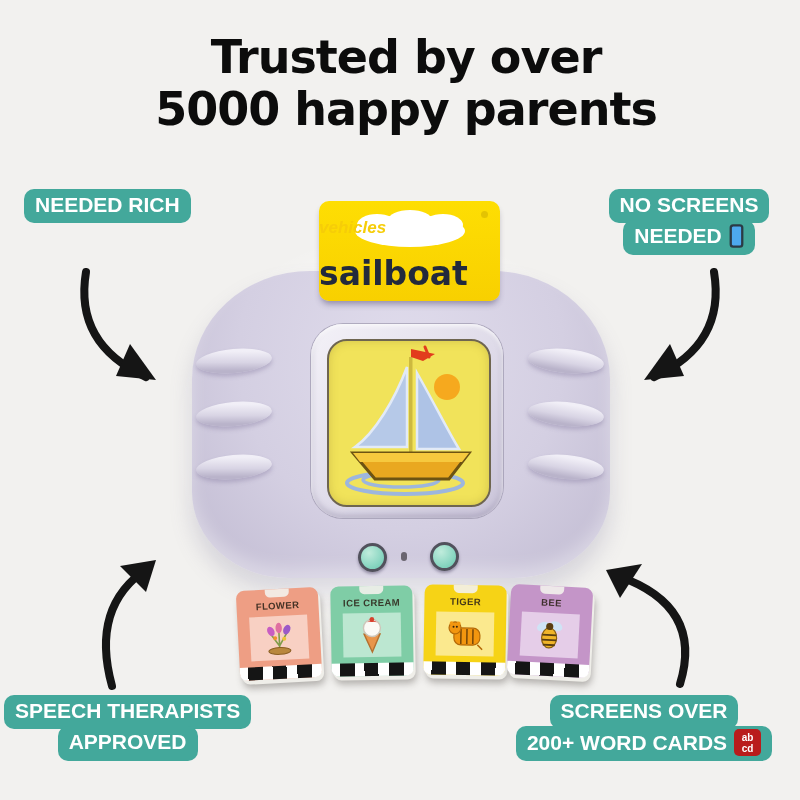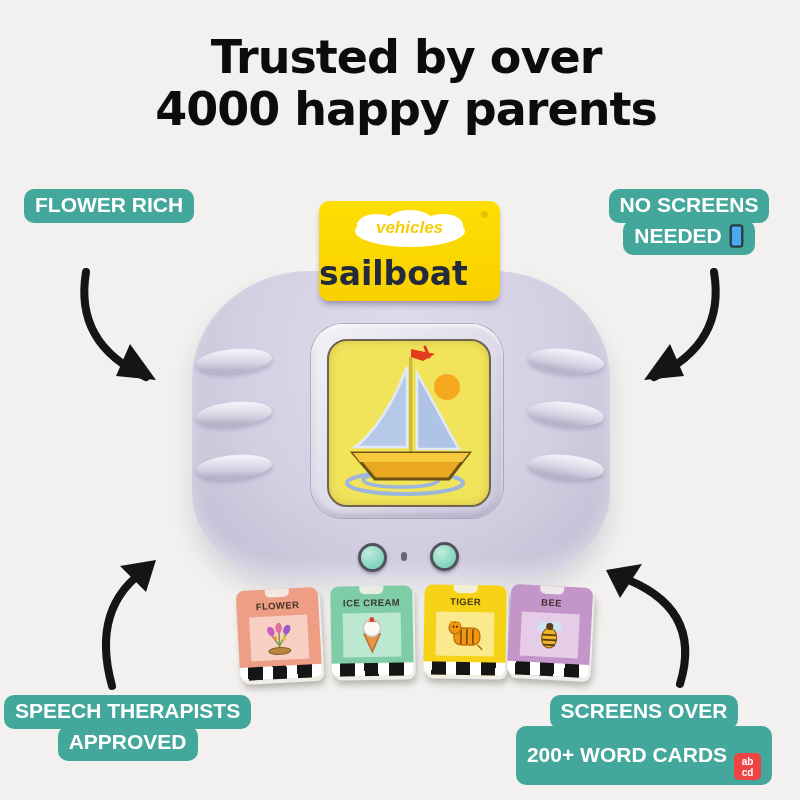--- a/index.html
+++ b/index.html
@@ -17,23 +17,23 @@
     padding:3px 11px 5px;border-radius:10px;white-space:nowrap;display:flex;align-items:center;
     gap:7px;margin-top:-3px;}
   .badge-line:first-child{margin-top:0;}
   .badge-tl{left:24px;top:189px;}
   .badge-tr{left:593px;top:189px;width:192px;align-items:center;}
   .badge-bl{left:4px;top:695px;}
   .badge-br{left:500px;top:695px;width:288px;}
 
   .icon-book{width:24px;height:20px;display:inline-block;}
   .icon-phone{width:15px;height:24px;display:inline-block;}
-  .icon-abcd{width:27px;height:27px;background:#ef4444;border-radius:5px;color:#fff;
+  .icon-abcd{width:27px;height:27px;background:#b91c1c;border-radius:5px;color:#fff;
     display:flex;flex-direction:column;align-items:center;justify-content:center;
-    font-size:10px;font-weight:bold;line-height:11px;margin-top:24px;}
+    font-size:10px;font-weight:bold;line-height:11px;}
 
   
   .arrows{position:absolute;left:0;top:0;z-index:8;pointer-events:none;}
 
   
   .glow{position:absolute;left:110px;top:170px;width:580px;height:540px;z-index:1;
     background:radial-gradient(closest-side,#ffffff 0%,rgba(255,255,255,.85) 45%,rgba(255,255,255,0) 78%);}
 
   
   .device-body{position:absolute;left:192px;top:271px;width:418px;height:307px;z-index:2;
@@ -44,21 +44,21 @@
     background:linear-gradient(185deg,#f1eff7 18%,#d8d4e4 55%,#b9b3ca 82%);
     box-shadow:0 3px 4px rgba(120,110,150,.35);}
   .ridge.l{left:196px;transform:rotate(-5deg);}
   .ridge.r{left:528px;transform:rotate(5deg);}
   .r1{top:349px;} .r2{top:402px;} .r3{top:455px;}
 
   .flash-card-top{position:absolute;left:319px;top:201px;width:181px;height:100px;z-index:5;
     background:linear-gradient(180deg,#fede03,#f8d000);border-radius:10px;
     box-shadow:0 5px 6px -2px rgba(60,50,90,.45);}
   .cloud{position:absolute;left:28px;top:8px;width:126px;height:42px;}
-  .card-category{position:absolute;left:0;top:17px;width:100%;text-align:center;z-index:2;
+  .card-category{position:absolute;left:0;top:17px;width:100%;z-index:2;
     color:#f6cd08;font-weight:bold;font-style:italic;font-size:17px;}
   .card-word{position:absolute;left:0;bottom:8px;width:100%;text-align:left;
     font-family:"DejaVu Sans",sans-serif;font-weight:800;font-size:33px;color:#232a3c;}
   .card-pin-hole{position:absolute;right:12px;top:10px;width:7px;height:7px;border-radius:50%;
     background:#e4c302;}
 
   .screen-bezel{position:absolute;left:311px;top:324px;width:192px;height:194px;z-index:4;
     background:linear-gradient(135deg,#f4f2f8 0%,#dcd8e7 60%,#cac4d9 100%);border-radius:32px;
     box-shadow:0 0 0 1px rgba(95,88,115,.35), inset 0 2px 4px rgba(255,255,255,.9),
       inset 0 -3px 6px rgba(120,112,145,.4);}
@@ -92,21 +92,21 @@
   .wc-3{left:424px;top:585px;background:#f6d316;transform:rotate(1deg);}
   .wc-3 .wc-inner{background:#fbe98e;}
   .wc-4{left:509px;top:586px;background:#c495c8;transform:rotate(3deg);}
   .wc-4 .wc-inner{background:#e5cde8;}
 </style>
 </head>
 <body>
 
 <div class="canvas">
 
-  <h1 class="title"><span>Trusted by over</span><br><span>4000 happy parents</span></h1>
+  <h1 class="title"><span>Trusted by over</span><br><span>5000 happy parents</span></h1>
 
   <div class="glow"></div>
 
   <svg class="arrows" width="800" height="800" viewBox="0 0 800 800">
     <g>
       <path d="M 86 272 Q 74 344 146 377" fill="none" stroke="#151515" stroke-width="8" stroke-linecap="round"></path>
       <path d="M 156 380 L 130 344 L 116 376 Z" fill="#151515"></path>
     </g>
     <g>
       <path d="M 714 272 Q 726 344 654 377" fill="none" stroke="#151515" stroke-width="8" stroke-linecap="round"></path>
@@ -117,21 +117,21 @@
       <path d="M 156 560 L 120 566 L 146 592 Z" fill="#151515"></path>
     </g>
     <g>
       <path d="M 680 684 Q 704 606 618 576" fill="none" stroke="#151515" stroke-width="8" stroke-linecap="round"></path>
       <path d="M 606 570 L 642 564 L 620 598 Z" fill="#151515"></path>
     </g>
   </svg>
 
   <div class="badge badge-tl">
     <span class="badge-line">
-        <span>FLOWER RICH</span>
+        <span>NEEDED RICH</span>
       </span>
   </div>
 
   <div class="badge badge-tr">
     <span class="badge-line">
         <span>NO SCREENS</span>
       </span>
     <span class="badge-line">
         <span>NEEDED</span>
       <svg class="icon-phone" viewBox="0 0 15 25">

